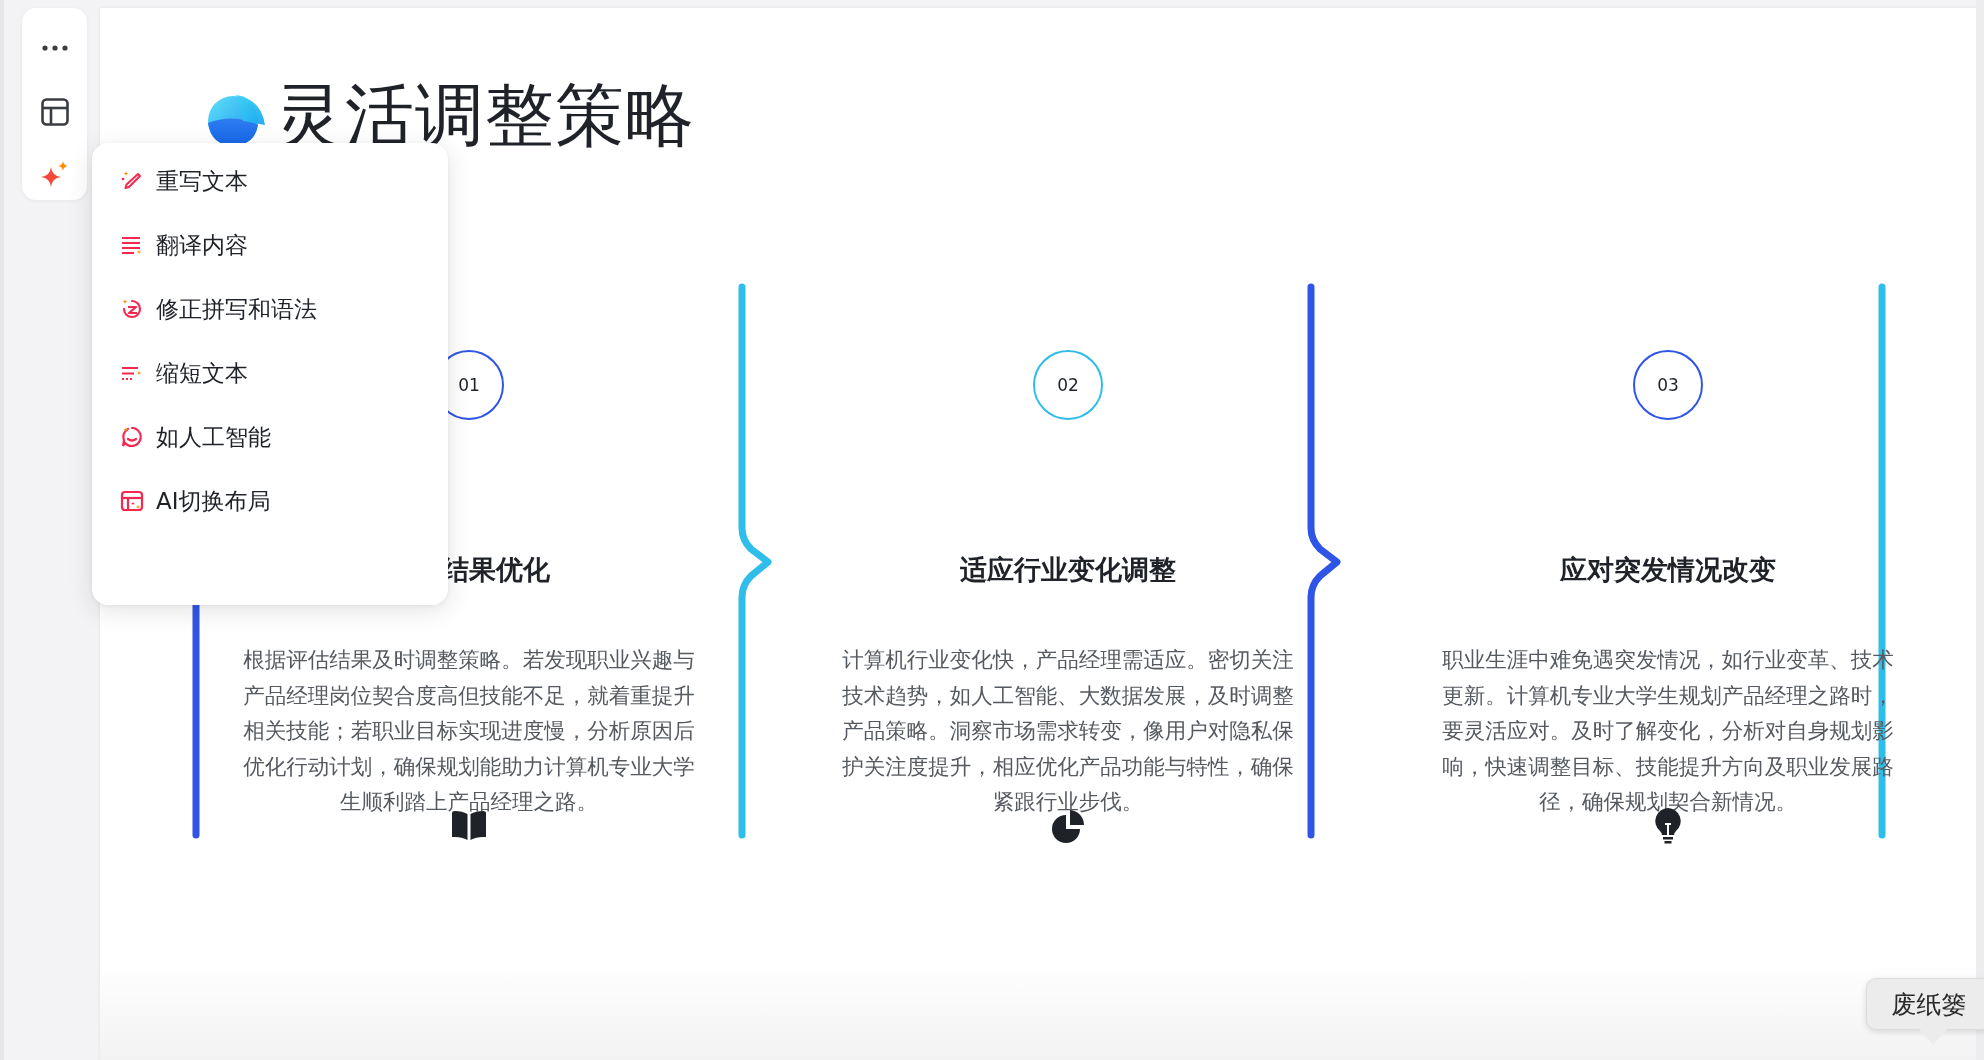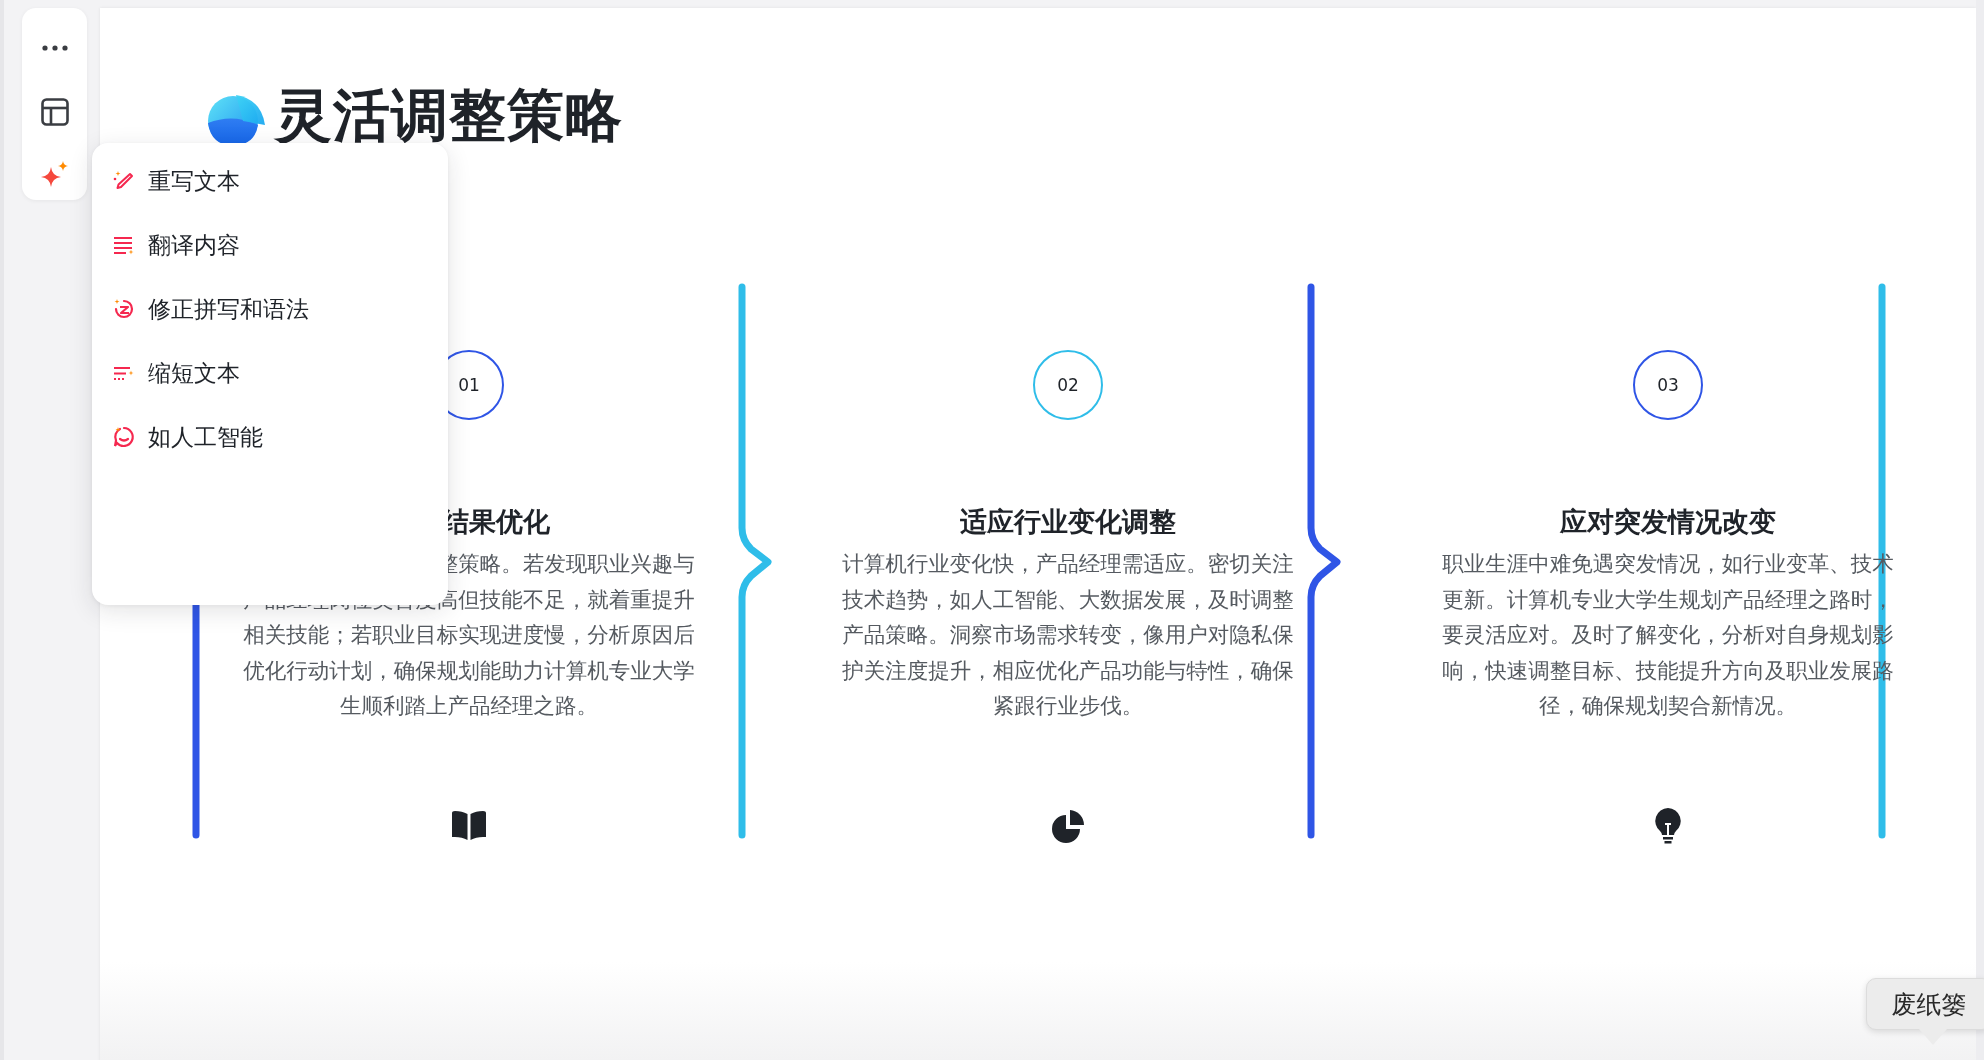--- a/index.html
+++ b/index.html
@@ -39,31 +39,31 @@
     position: absolute; left: 1976px; top: 0; width: 8px; height: 1060px;
     background: #ededf0;
   }
 
   .title-wrap {
     position: absolute; left: 203px; top: 80px; height: 72px;
     display: flex; align-items: center;
   }
   .title-logo { width: 66px; height: 66px; margin-right: 6px; }
   .title-text {
-    font-size: 57px; font-weight: bold; color: #1f2329; letter-spacing: 1px;
+    font-size: 69px; font-weight: normal; color: #1f2329; letter-spacing: 1px;
     font-family: "DejaVu Sans", sans-serif;
   }
 
   
   .divider-svg { position: absolute; left: 0; top: 0; width: 1984px; height: 1060px; pointer-events: none; }
 
   
   .col {
     position: absolute; top: 350px; width: 480px;
-    display: flex; flex-direction: column; align-items: center;
+    display: flex; flex-direction: column; align-items: center; gap: 48px;
   }
   .col-1 { left: 229px; }
   .col-2 { left: 828px; }
   .col-3 { left: 1428px; }
   .num-circle {
     width: 70px; height: 70px; border-radius: 50%;
     border: 2px solid #2f55e6;
     display: flex; align-items: center; justify-content: center;
     font-size: 17px; color: #1f2329;
     background: #fff;
@@ -84,21 +84,21 @@
 
   
   .ai-menu {
     position: absolute; left: 92px; top: 143px; width: 356px; height: 462px;
     background: #ffffff; border-radius: 16px;
     box-shadow: 0 6px 24px rgba(31,35,41,0.12), 0 1px 4px rgba(31,35,41,0.06);
     padding-top: 6px;
   }
   .menu-item {
     height: 64px; display: flex; align-items: center;
-    padding-left: 20px; cursor: pointer; position: relative;
+    padding-left: 28px; cursor: pointer; position: relative;
   }
   .menu-item:first-child { margin-top: 0; }
   .menu-icon { width: 24px; height: 24px; margin-right: 12px; flex-shrink: 0; }
   .menu-label { font-size: 23px; color: #1f2329; }
   .menu-chevron {
     position: absolute; right: 24px; top: 50%; transform: translateY(-50%);
     width: 14px; height: 20px;
   }
 
   
@@ -257,18 +257,28 @@
     <span class="menu-label">缩短文本</span>
   </div>
   <div class="menu-item">
     <svg class="menu-icon" viewBox="0 0 24 24">
       <path d="M12 3 A9 9 0 1 1 5 18 L3 21 L4 15.5 A9 9 0 0 1 8 4" fill="none" stroke="#f5284f" stroke-width="2.2" stroke-linecap="round"></path>
       <path d="M8 14 Q12 17 16 14" fill="none" stroke="#f5284f" stroke-width="2.2" stroke-linecap="round"></path>
       <path d="M6 2 L6.6 4 L8.5 4.6 L6.6 5.2 L6 7 L5.4 5.2 L3.5 4.6 L5.4 4 Z" fill="#ff8a00"></path>
     </svg>
     <span class="menu-label">如人工智能</span>
   </div>
+  <div class="menu-item">
+    <svg class="menu-icon" viewBox="0 0 24 24">
+      <rect x="2" y="3" width="20" height="18" rx="3" fill="none" stroke="#f5284f" stroke-width="2.2"></rect>
+      <line x1="2" y1="9" x2="22" y2="9" stroke="#f5284f" stroke-width="2.2"></line>
+      <line x1="8" y1="9" x2="8" y2="21" stroke="#f5284f" stroke-width="2.2"></line>
+      <path d="M13 12.5 L13.5 14 L15 14.5 L13.5 15 L13 16.5 L12.5 15 L11 14.5 L12.5 14 Z" fill="#f5284f"></path>
+      <path d="M18 15.5 L18.6 17.4 L20.5 18 L18.6 18.6 L18 20.5 L17.4 18.6 L15.5 18 L17.4 17.4 Z" fill="#ff8a00"></path>
+    </svg>
+    <span class="menu-label">AI切换布局</span>
+  </div>
 </div>
 
 <div class="tooltip">
   <span>废纸篓</span>
 </div>
 <div class="tooltip-arrow"></div>
 
 </body></html>

